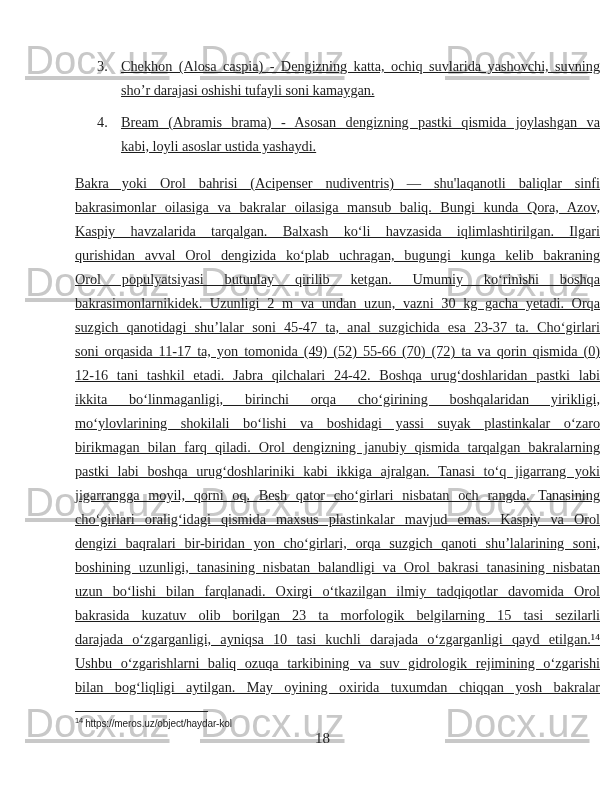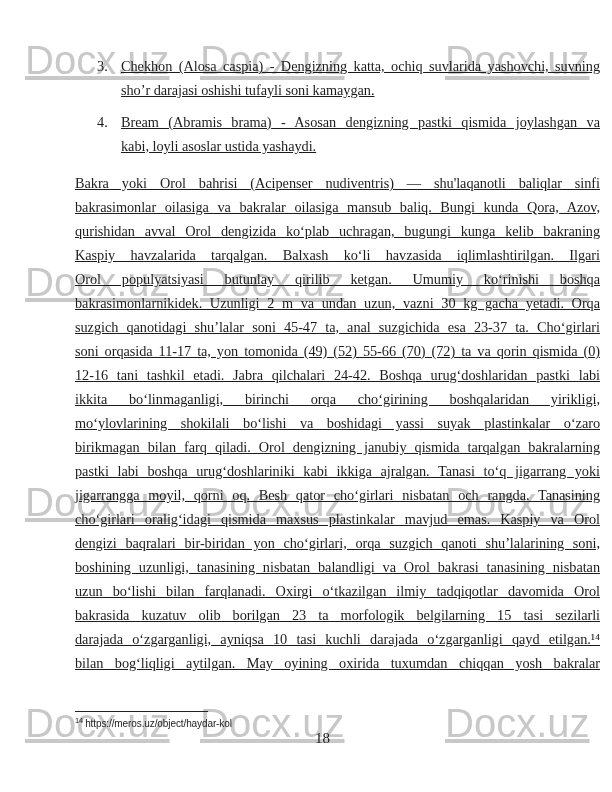--- a/index.html
+++ b/index.html
@@ -67,38 +67,39 @@
       <span class="num">4.</span>
       <div>
           <div class="line j">Bream (Abramis brama) - Asosan dengizning pastki qismida joylashgan va</div>
           <div class="line">kabi, loyli asoslar ustida yashaydi.</div>
         </div>
     </div>
 
     <div class="paragraph">
         <div class="line j">Bakra yoki Orol bahrisi (Acipenser nudiventris) — shu'laqanotli baliqlar sinfi</div>
         <div class="line j">bakrasimonlar oilasiga va bakralar oilasiga mansub baliq. Bungi kunda Qora, Azov,</div>
+        <div class="line j">Kaspiy havzalarida tarqalgan. Balxash koʻli havzasida iqlimlashtirilgan. Ilgari</div>
         <div class="line j">qurishidan avval Orol dengizida koʻplab uchragan, bugungi kunga kelib bakraning</div>
-        <div class="line j">Kaspiy havzalarida tarqalgan. Balxash koʻli havzasida iqlimlashtirilgan. Ilgari</div>
         <div class="line j">Orol populyatsiyasi butunlay qirilib ketgan. Umumiy koʻrinishi boshqa</div>
         <div class="line j">bakrasimonlarnikidek. Uzunligi 2 m va undan uzun, vazni 30 kg gacha yetadi. Orqa</div>
         <div class="line j">suzgich qanotidagi shu’lalar soni 45-47 ta, anal suzgichida esa 23-37 ta. Choʻgirlari</div>
         <div class="line j">soni orqasida 11-17 ta, yon tomonida (49) (52) 55-66 (70) (72) ta va qorin qismida (0)</div>
         <div class="line j">12-16 tani tashkil etadi. Jabra qilchalari 24-42. Boshqa urugʻdoshlaridan pastki labi</div>
         <div class="line j">ikkita boʻlinmaganligi, birinchi orqa choʻgirining boshqalaridan yirikligi,</div>
         <div class="line j">moʻylovlarining shokilali boʻlishi va boshidagi yassi suyak plastinkalar oʻzaro</div>
         <div class="line j">birikmagan bilan farq qiladi. Orol dengizning janubiy qismida tarqalgan bakralarning</div>
         <div class="line j">pastki labi boshqa urugʻdoshlariniki kabi ikkiga ajralgan. Tanasi toʻq jigarrang yoki</div>
         <div class="line j">jigarrangga moyil, qorni oq. Besh qator choʻgirlari nisbatan och rangda. Tanasining</div>
         <div class="line j">choʻgirlari oraligʻidagi qismida maxsus plastinkalar mavjud emas. Kaspiy va Orol</div>
         <div class="line j">dengizi baqralari bir-biridan yon choʻgirlari, orqa suzgich qanoti shu’lalarining soni,</div>
         <div class="line j">boshining uzunligi, tanasining nisbatan balandligi va Orol bakrasi tanasining nisbatan</div>
         <div class="line j">uzun boʻlishi bilan farqlanadi. Oxirgi oʻtkazilgan ilmiy tadqiqotlar davomida Orol</div>
         <div class="line j">bakrasida kuzatuv olib borilgan 23 ta morfologik belgilarning 15 tasi sezilarli</div>
         <div class="line j">darajada oʻzgarganligi, ayniqsa 10 tasi kuchli darajada oʻzgarganligi qayd etilgan.¹⁴</div>
+        <div class="line j">Ushbu oʻzgarishlarni baliq ozuqa tarkibining va suv gidrologik rejimining oʻzgarishi</div>
         <div class="line j">bilan bogʻliqligi aytilgan. May oyining oxirida tuxumdan chiqqan yosh bakralar</div>
       </div>
 
   </div>
 
   <div class="footnote-sep"></div>
 
   <div class="footnote">
     <sup>14</sup><span>https://meros.uz/object/haydar-kol</span>
   </div>

